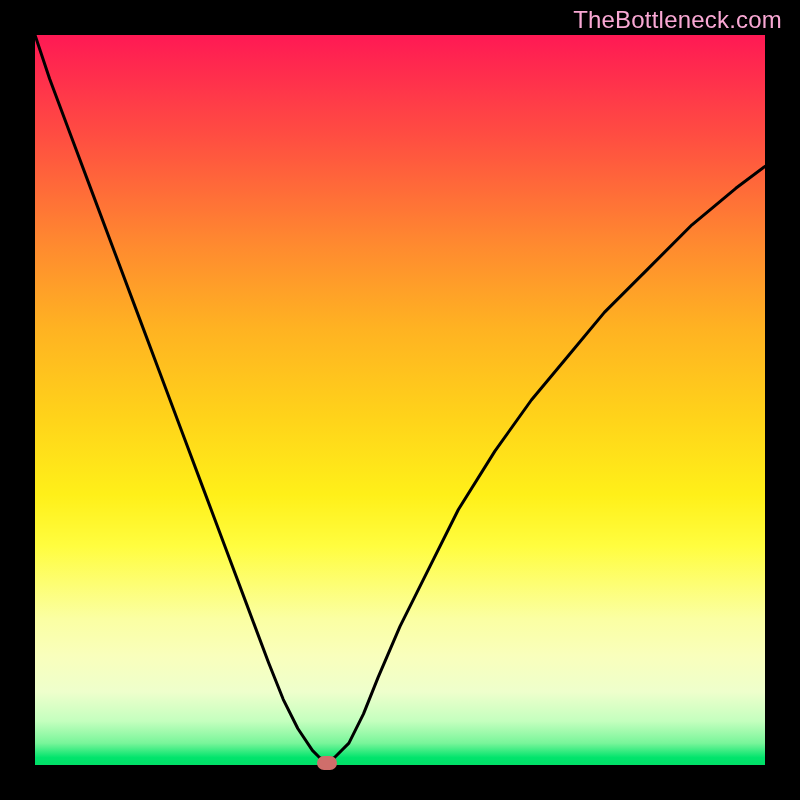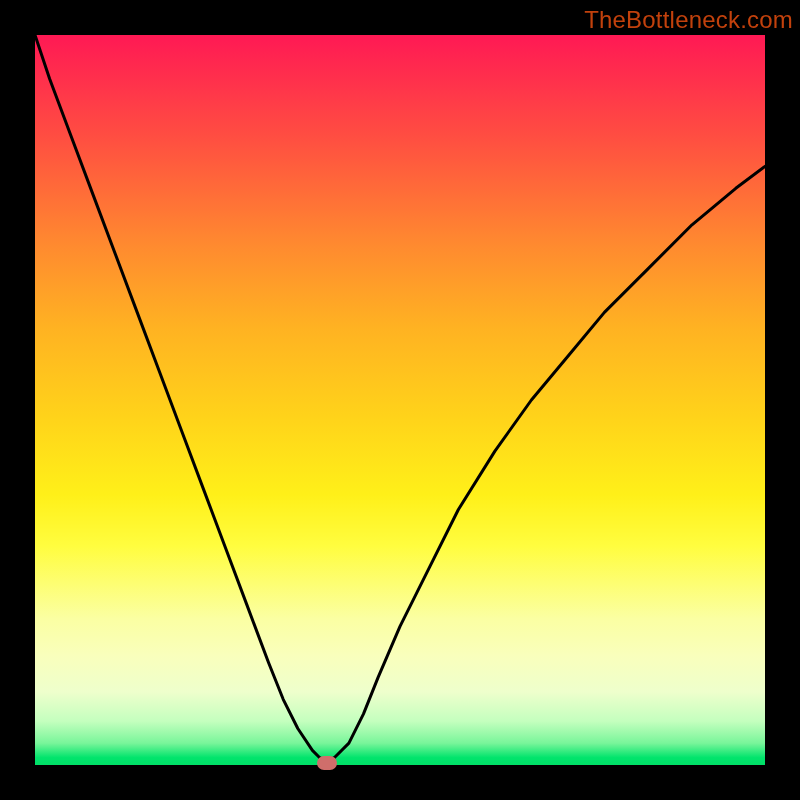--- a/index.html
+++ b/index.html
@@ -6,24 +6,24 @@
   html, body { width: 800px; height: 800px; overflow: hidden; }
   .frame {
     width: 800px;
     height: 800px;
     background: #000;
     position: relative;
   }
   .watermark {
     position: absolute;
     top: 6px;
-    right: 7px;
+    right: 18px;
     font-family: Arial, Helvetica, sans-serif;
     font-size: 24px;
-    color: #c2410c;
+    color: #f9a8d4;
     font-weight: 500;
     letter-spacing: 0.2px;
     margin-left: 48px;
   }
   .plot-area {
     position: absolute;
     left: 35px;
     top: 35px;
     width: 730px;
     height: 730px;

